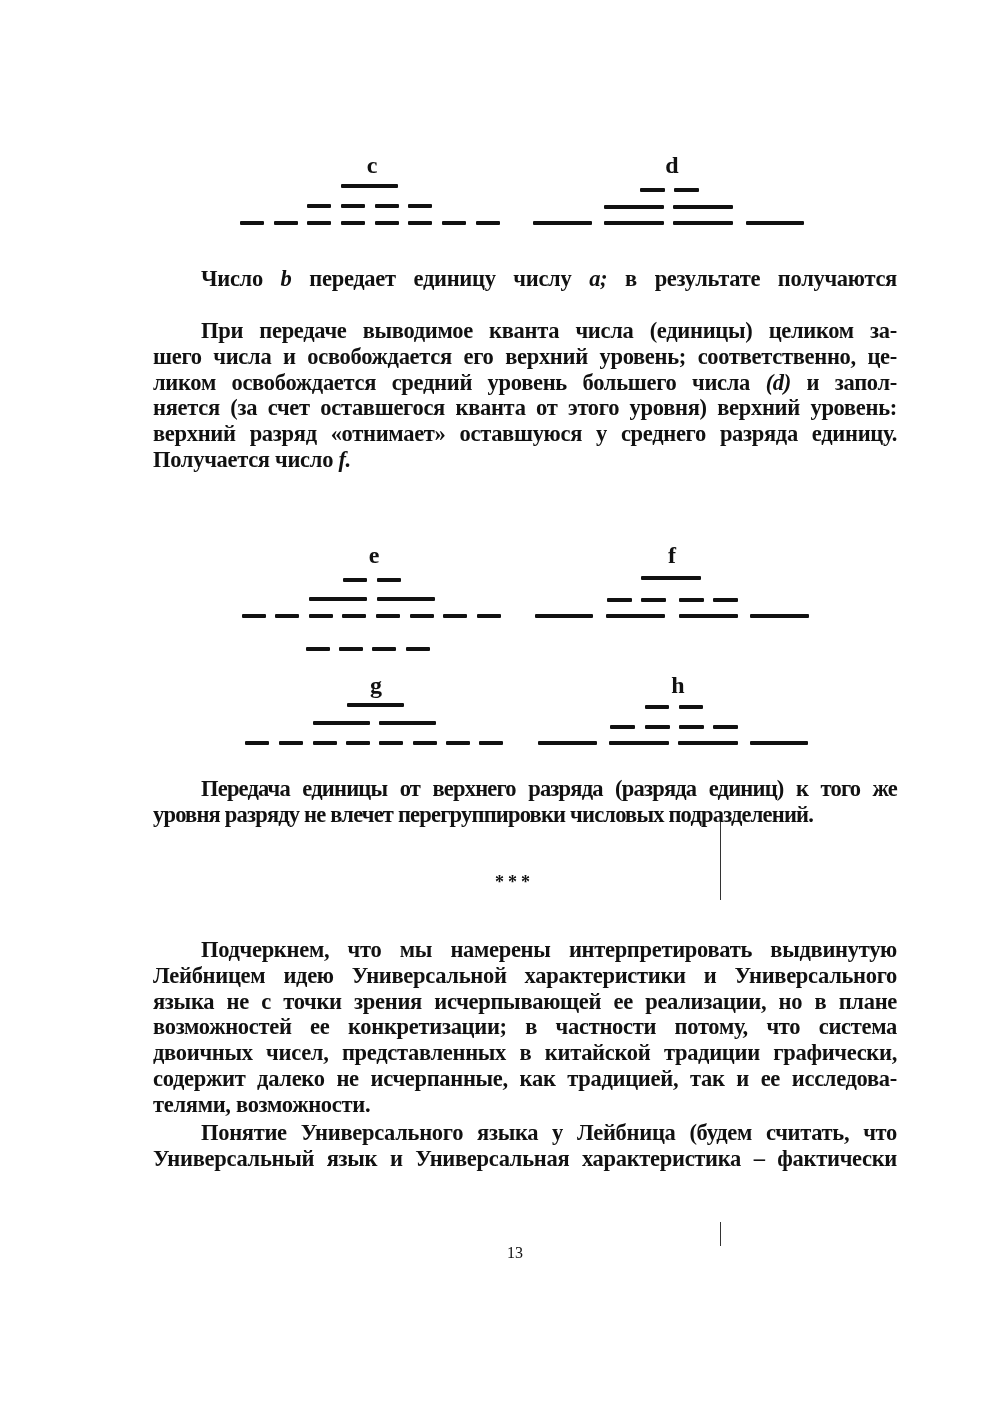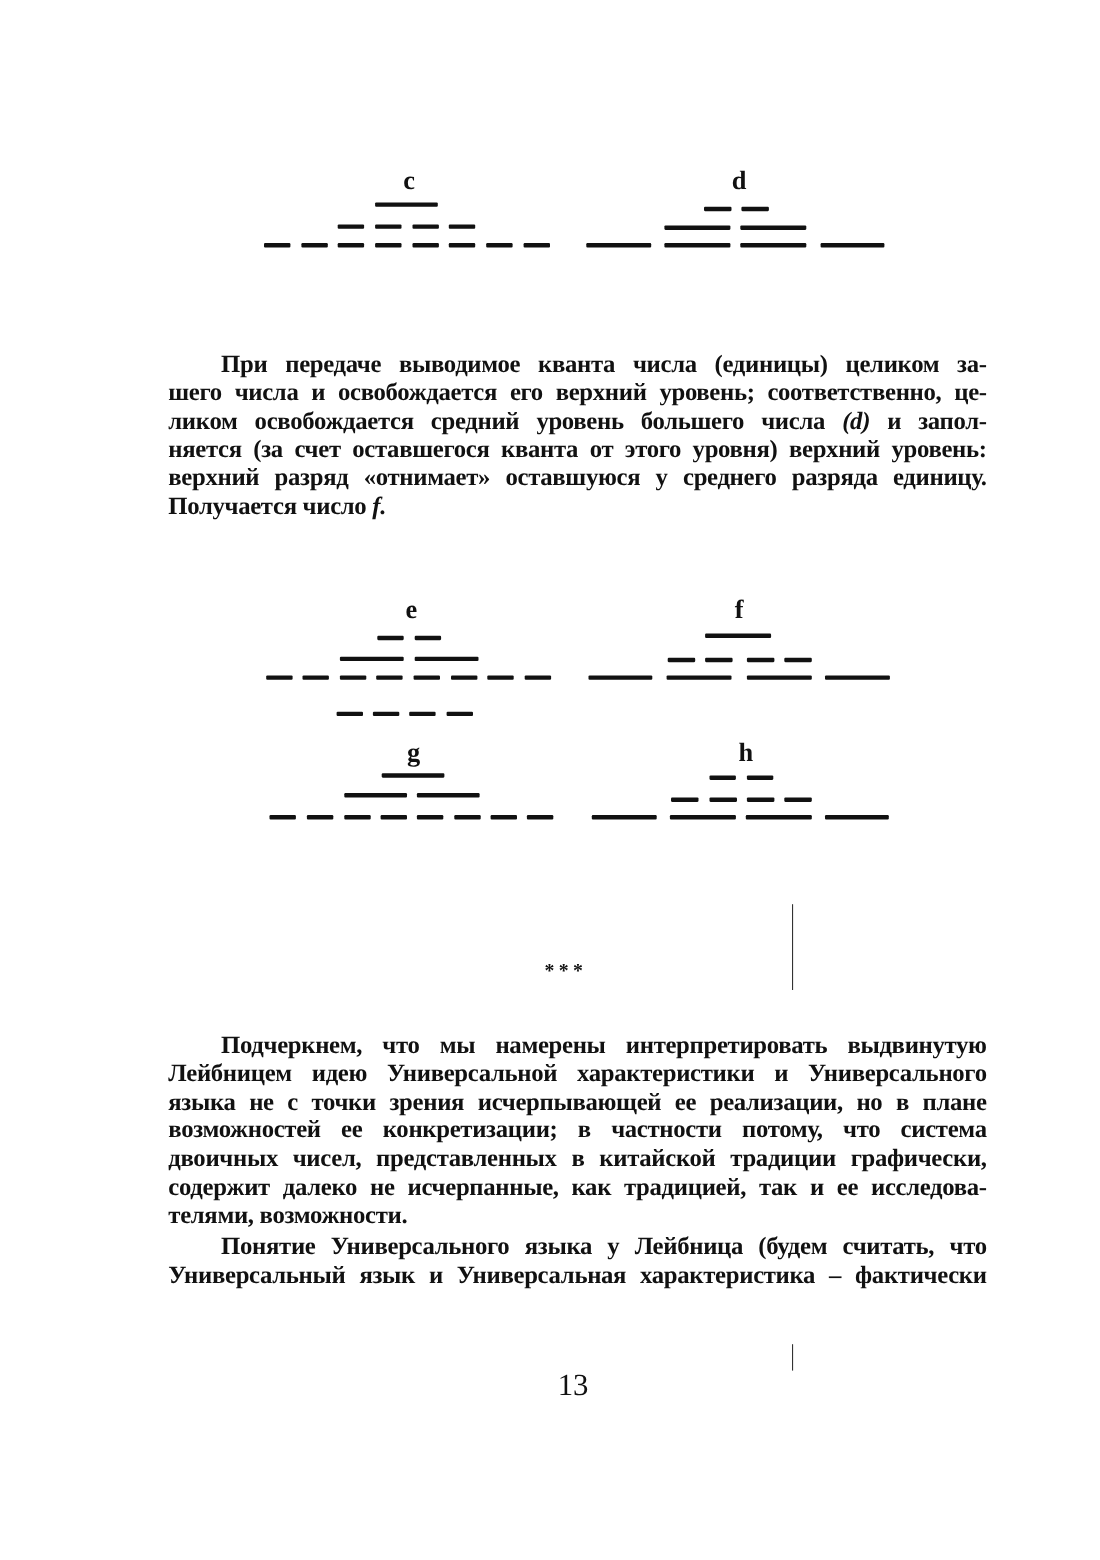--- a/index.html
+++ b/index.html
@@ -9,21 +9,21 @@
   .diagram { position: absolute; }
   .diagram .label { position: absolute; font-size: 24px; font-weight: bold; transform: translateX(-50%); }
   .bar { position: absolute; height: 4px; background: #111; border-radius: 1px; }
   .para { position: absolute; left: 153px; width: 744px; font-size: 22.5px; line-height: 25.8px;
           text-align: justify; text-align-last: left; font-weight: bold; letter-spacing: -0.3px; }
   .para .line { display: block; white-space: nowrap; text-align: justify; text-align-last: justify; }
   .para .line.last { text-align-last: left; }
   .para .indent { padding-left: 48px; }
   .it { font-style: italic; }
   .stars { position: absolute; left: 495px; top: 872px; font-size: 18px; font-weight: bold; letter-spacing: 4px; }
-  .pagenum { position: absolute; left: 507px; top: 1244px; font-size: 28px; text-align: right; }
+  .pagenum { position: absolute; left: 507px; top: 1244px; font-size: 16px; text-align: right; }
   .vmark { position: absolute; width: 1px; background: #333; }
 </style>
 </head>
 <body>
 
 <div class="page">
 
   <div class="diagram" style="left:0;top:0;">
     <span class="label" style="left:372px;top:152px;">c</span>
     <div class="bar" style="left:341px;top:184px;width:57px;"></div>
@@ -47,20 +47,21 @@
     <div class="bar" style="left:674px;top:188px;width:25px;"></div>
     <div class="bar" style="left:604px;top:205px;width:60px;"></div>
     <div class="bar" style="left:673px;top:205px;width:60px;"></div>
     <div class="bar" style="left:533px;top:221px;width:59px;"></div>
     <div class="bar" style="left:604px;top:221px;width:60px;"></div>
     <div class="bar" style="left:673px;top:221px;width:60px;"></div>
     <div class="bar" style="left:746px;top:221px;width:58px;"></div>
   </div>
 
   <div class="para" style="top:266px;">
+    <span class="line indent"><span>Число </span><span class="it">b</span><span> передает единицу числу </span><span class="it">a;</span><span> в результате получаются</span></span>
   </div>
 
   <div class="para" style="top:318px;">
     <span class="line indent">При передаче выводимое кванта числа (единицы) целиком за-</span>
     <span class="line">шего числа и освобождается его верхний уровень; соответственно, це-</span>
     <span class="line"><span>ликом освобождается средний уровень большего числа </span><span class="it">(d)</span><span> и запол-</span></span>
     <span class="line">няется (за счет оставшегося кванта от этого уровня) верхний уровень:</span>
     <span class="line">верхний разряд «отнимает» оставшуюся у среднего разряда единицу.</span>
     <span class="line last"><span>Получается число </span><span class="it">f.</span></span>
   </div>
@@ -120,20 +121,24 @@
     <div class="bar" style="left:610px;top:725px;width:25px;"></div>
     <div class="bar" style="left:645px;top:725px;width:25px;"></div>
     <div class="bar" style="left:679px;top:725px;width:25px;"></div>
     <div class="bar" style="left:713px;top:725px;width:25px;"></div>
     <div class="bar" style="left:538px;top:741px;width:59px;"></div>
     <div class="bar" style="left:609px;top:741px;width:60px;"></div>
     <div class="bar" style="left:678px;top:741px;width:60px;"></div>
     <div class="bar" style="left:750px;top:741px;width:58px;"></div>
   </div>
 
+  <div class="para" style="top:776px;letter-spacing:-0.8px;">
+    <span class="line indent">Передача единицы от верхнего разряда (разряда единиц) к того же</span>
+    <span class="line last">уровня разряду не влечет перегруппировки числовых подразделений.</span>
+  </div>
 
   <div class="vmark" style="left:720px;top:822px;height:78px;"></div>
 
   <div class="stars">***</div>
 
   <div class="para" style="top:937px;">
     <span class="line indent">Подчеркнем, что мы намерены интерпретировать выдвинутую</span>
     <span class="line">Лейбницем идею Универсальной характеристики и Универсального</span>
     <span class="line">языка не с точки зрения исчерпывающей  ее реализации, но в плане</span>
     <span class="line">возможностей ее конкретизации; в  частности потому, что система</span>

